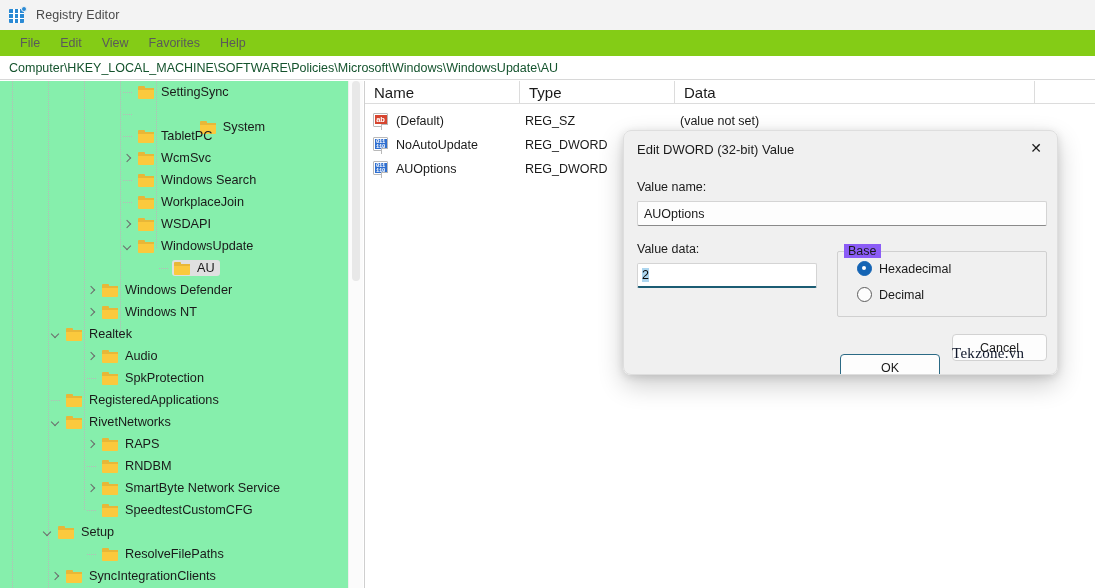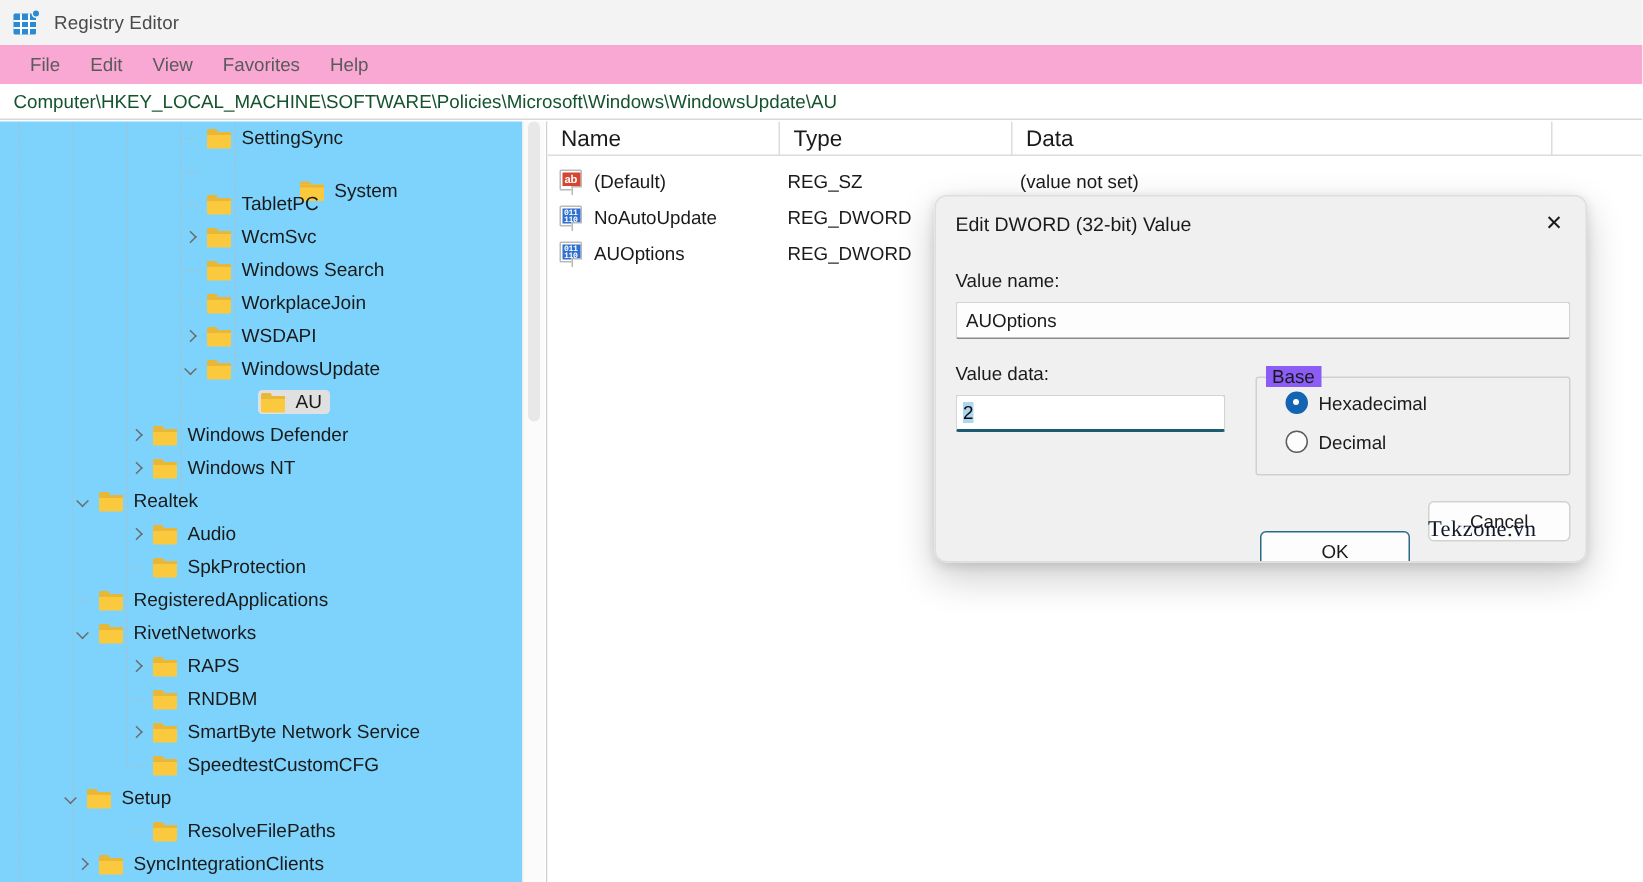--- a/index.html
+++ b/index.html
@@ -61,21 +61,21 @@
     font-size: 12.5px;
     color: #4a4a4a;
     letter-spacing: 0.1px;
   }
 
   
   .menubar {
     position: absolute;
     left: 0; top: 30px;
     width: 1095px; height: 26px;
-    background: #f9a8d4;
+    background: #84cc16;
     display: flex;
     align-items: center;
     padding-left: 10px;
   }
   .menu-item {
     font-size: 12.5px;
     color: #5a5a5a;
     padding: 3px 10px;
     cursor: default;
     white-space: nowrap;
@@ -96,21 +96,21 @@
     font-size: 12.5px;
     color: #14532d;
     white-space: nowrap;
   }
 
   
   .tree-pane {
     position: absolute;
     left: 0; top: 81px;
     width: 348px; height: 507px;
-    background: #7dd3fc;
+    background: #86efac;
     overflow: hidden;
   }
   .tree-scrollbar {
     position: absolute;
     left: 348px; top: 81px;
     width: 15px; height: 507px;
     background: #fbfbfb;
     border-left: 1px solid #eeeeee;
   }
   .tree-scrollbar .thumb {

